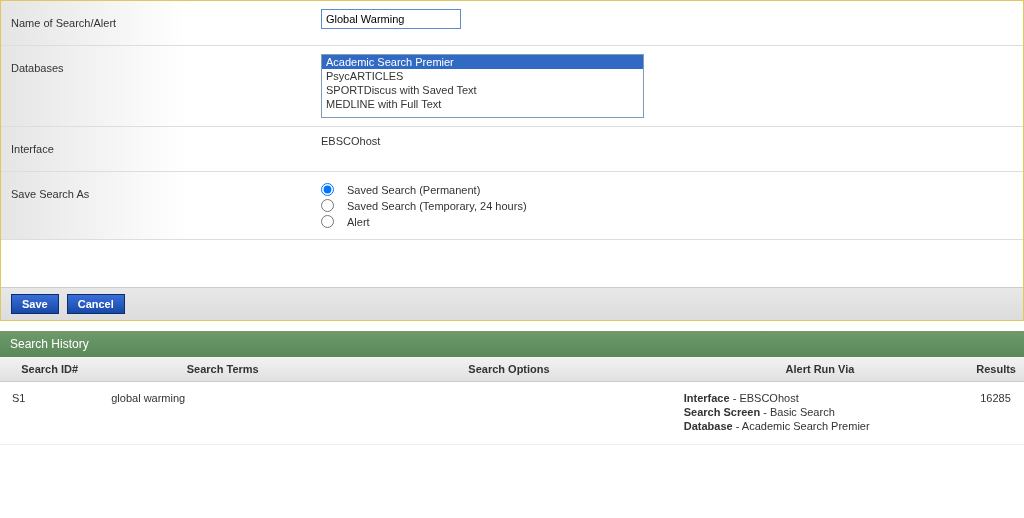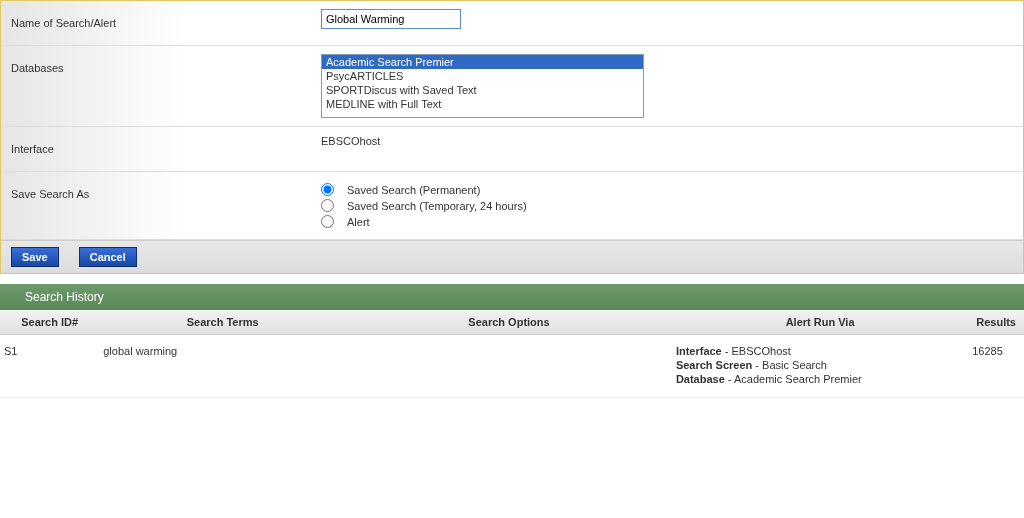--- a/index.html
+++ b/index.html
@@ -71,55 +71,56 @@
     margin: 3px 0;
     display: flex;
     align-items: flex-end;
     gap: 9px;
   }
   .radio-row input[type=radio] { margin:0 4px 0 0; }
   .button-bar {
     background: linear-gradient(#e8e8e8, #dcdcdc);
     padding: 6px 10px;
     display: flex;
-    gap: 20px;
+    gap: 8px;
     border-top: 1px solid #ccc;
+    margin-top: 47px;
   }
   .btn {
     background: linear-gradient(#3a6fd8, #1748a8);
     color: #fff;
     border: 1px solid #0c2f6c;
     padding: 3px 10px;
     font-family: inherit;
     font-size: 11px;
     font-weight: bold;
     cursor: pointer;
   }
   .history-panel {
     margin-top: 10px;
   }
   .history-header {
     background: linear-gradient(#6e9a6c, #5a8858);
     color: #fff;
-    padding: 6px 25px;
+    padding: 6px 10px;
     font-size: 12px;
   }
   .history-table {
     width: 100%;
     border-collapse: collapse;
   }
   .history-table th {
     text-align: center;
     background: linear-gradient(#f3f3f3, #e0e0e0);
     padding: 6px 8px;
     font-size: 11px;
     border-bottom: 1px solid #ccc;
   }
   .history-table td {
-    padding: 10px 4px;
+    padding: 10px 12px;
     font-size: 11px;
     vertical-align: top;
     border-bottom: 1px solid #eee;
   }
   .lrv-line { margin-bottom: 2px; }
   .lrv-line b { font-weight: bold; }
 </style>
 </head>
 <body>
 

